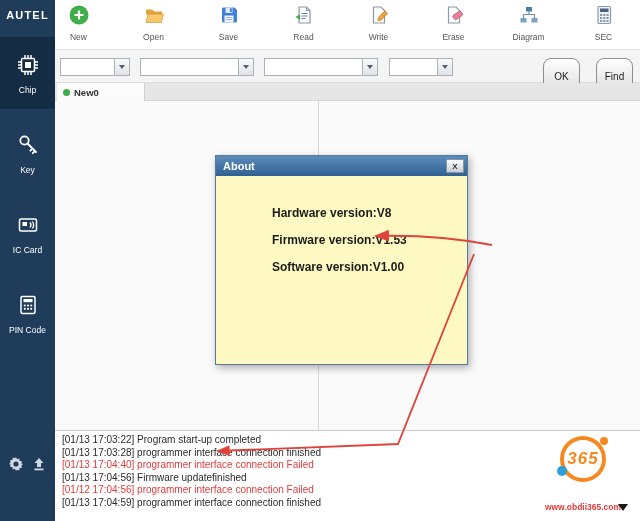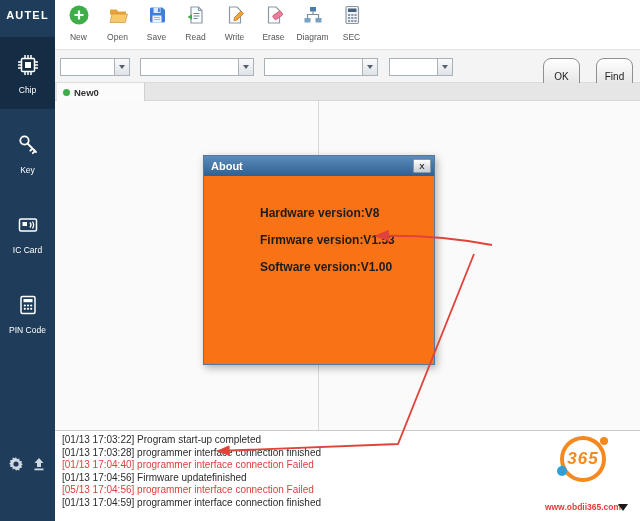--- a/index.html
+++ b/index.html
@@ -13,21 +13,21 @@
   .sidebar { position:absolute; left:0; top:0; width:55px; height:521px; background:#1f3d5a; z-index:5; }
   .brand { color:#fff; font-weight:bold; font-size:11px; letter-spacing:1.2px; text-align:center; padding-top:9px; }
   .nav { position:absolute; top:37px; left:0; width:55px; }
   .nav-item { width:55px; height:72px; margin-bottom:8px; display:flex; flex-direction:column; align-items:center; justify-content:center; gap:3px; cursor:pointer; }
   .nav-item.active { background:#142c44; }
   .nav-label { color:#fff; font-size:8.5px; }
   .side-bottom { position:absolute; bottom:50px; left:9px; display:flex; gap:9px; }
   .side-bottom .sicon { cursor:pointer; display:inline-flex; }
 
   
-  .toolbar { position:absolute; left:55px; top:0; width:585px; height:50px; background:#fff; border-bottom:1px solid #e3e3e3; display:flex; padding-left:4px; }
+  .toolbar { position:absolute; left:55px; top:0; width:585px; height:50px; background:#fff; border-bottom:1px solid #e3e3e3; display:flex; padding-left:4px;gap:36px; }
   .tool { width:39px; height:46px; margin-top:4px; display:flex; flex-direction:column; align-items:center; gap:2px; cursor:pointer; }
   .tlabel { font-size:8.5px; color:#555; white-space:nowrap; }
 
   
   .filterbar { position:absolute; left:55px; top:50px; width:585px; height:33px; background:#f4f4f4; border-bottom:1px solid #dcdcdc; }
   .combo { position:absolute; top:8px; height:18px; background:#fff; border:1px solid #a9b1b9; display:flex; cursor:pointer; }
   .combo-value { flex:1; font-size:10px; padding:2px 4px; color:#333; overflow:hidden; }
   .combo-btn { width:15px; border-left:1px solid #a9b1b9; background:linear-gradient(#fbfbfb,#dfe3e7); display:flex; align-items:center; justify-content:center; cursor:pointer; }
   .tri-down { width:0; height:0; border-left:3.5px solid transparent; border-right:3.5px solid transparent; border-top:4.5px solid #556070; }
   .combo1 { left:5px;  width:70px; }
@@ -39,21 +39,21 @@
 
   
   .tabstrip { position:absolute; left:55px; top:83px; width:585px; height:18px; background:#e6e6e6; border-bottom:1px solid #d6d6d6; }
   .tab { position:absolute; left:2px; top:0; height:18px; width:88px; background:#fbfbfb; border-right:1px solid #cfcfcf; display:flex; align-items:center; gap:4px; padding-left:6px; font-size:9.5px; font-weight:bold; color:#333; cursor:pointer; }
   .dot { width:7px; height:7px; border-radius:50%; background:#3fae49; }
 
   
   .main { position:absolute; left:55px; top:101px; width:585px; height:329px; background:#fafafa; }
   .vdivider { position:absolute; left:263px; top:0; width:1px; height:329px; background:#d8d8d8; }
 
-  .dialog { position:absolute; left:148px; top:54px; width:232px; height:210px; background:#f97316; border:1px solid #55799c; box-shadow:2px 3px 8px rgba(0,0,0,.30); z-index:10; }
+  .dialog { position:absolute; left:160px; top:54px; width:253px; height:210px; background:#fef9c3; border:1px solid #55799c; box-shadow:2px 3px 8px rgba(0,0,0,.30); z-index:10; }
   .dialog-title { height:20px; background:linear-gradient(#5b8cba,#2f6092); display:flex; align-items:center; justify-content:space-between; padding:0 3px 0 7px; color:#fff; font-size:11px; font-weight:bold; }
   .dialog-close { width:18px; height:14px; background:linear-gradient(#fefefe,#c6cdd4); border:1px solid #8d979f; border-radius:1px; font-size:8px; font-weight:bold; color:#333; line-height:11px; text-align:center; cursor:pointer; font-family:inherit; padding:0; }
   .dialog-body { padding:30px 0 0 56px; }
   .ver { font-size:12px; font-weight:bold; color:#1c1c1c; margin-bottom:13px; white-space:nowrap; }
 
   
   .log { position:absolute; left:55px; top:430px; width:585px; height:91px; background:#fff; border-top:1px solid #cccccc; padding:3px 0 0 7px; }
   .log-line { font-size:10px; color:#2b2b2b; line-height:12.6px; white-space:nowrap; }
   .log-line.failed { color:#e03c3c; }
 
@@ -301,21 +301,21 @@
         <div class="ver">Software version:V1.00</div>
       </div>
     </div>
   </div>
 
   <div class="log">
     <div class="log-line ok">[01/13 17:03:22] Program start-up completed</div>
     <div class="log-line ok">[01/13 17:03:28] programmer interface connection finished</div>
     <div class="log-line failed">[01/13 17:04:40] programmer interface connection Failed</div>
     <div class="log-line ok">[01/13 17:04:56] Firmware updatefinished</div>
-    <div class="log-line failed">[05/13 17:04:56] programmer interface connection Failed</div>
+    <div class="log-line failed">[01/12 17:04:56] programmer interface connection Failed</div>
     <div class="log-line ok">[01/13 17:04:59] programmer interface connection finished</div>
   </div>
 
   <div class="branding">
     <div class="logo-circle">
       <span class="logo-365">365</span>
     </div>
     <div class="logo-url">www.obdii365.com</div>
   </div>
 

